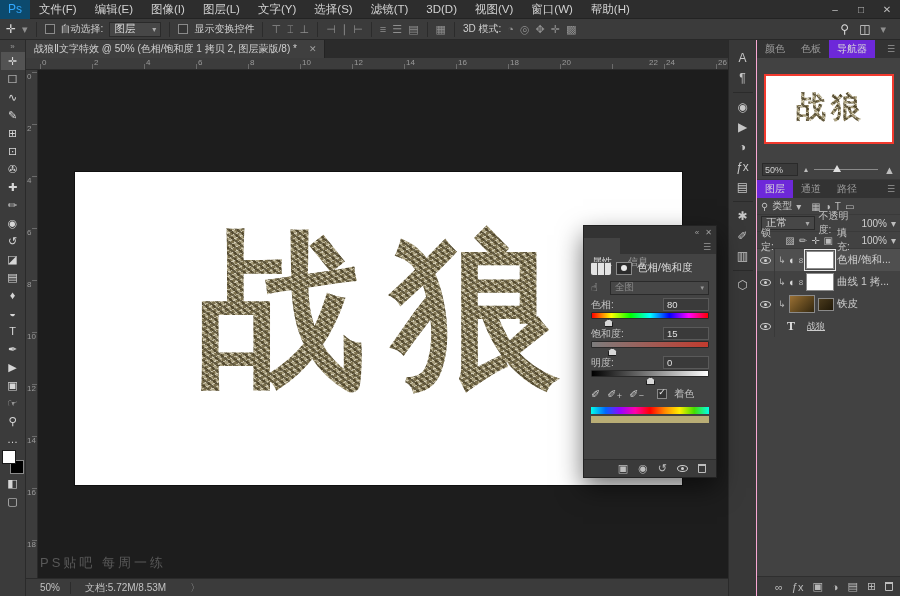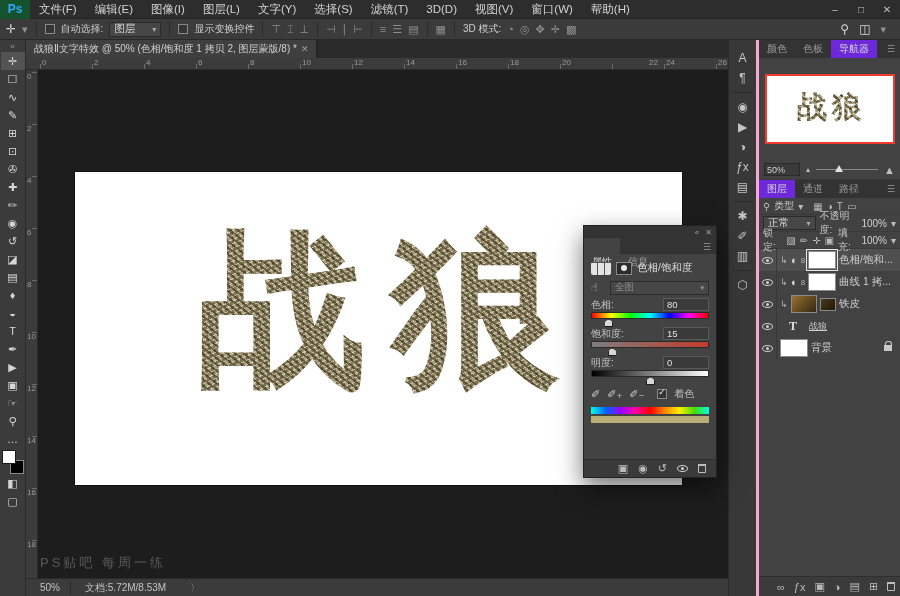--- a/index.html
+++ b/index.html
@@ -2,39 +2,39 @@
 <html><head>
 <meta charset="utf-8">
 <style>
 *{margin:0;padding:0;box-sizing:border-box}
 html,body{width:900px;height:596px;background:#1d1d1d}
 #app{position:relative;width:900px;height:596px;overflow:hidden;
   font-family:"Liberation Sans","DejaVu Sans",sans-serif;font-size:11px;color:#c8c8c8;background:#424242}
 .abs{position:absolute}
 
 .menubar{left:0;top:0;width:900px;height:19px;background:#2d2d2d;display:flex;align-items:center;border-bottom:1px solid #232323}
-.ps-logo{width:30px;height:19px;background:#14532d;color:#31a8ff;font-weight:bold;font-size:12px;display:flex;align-items:center;justify-content:center}
+.ps-logo{width:30px;height:19px;background:#0c4a6e;color:#31a8ff;font-weight:normal;font-size:12px;display:flex;align-items:center;justify-content:center}
 .menu-item{padding:0 9px;font-size:11.5px;color:#d2d2d2;line-height:19px}
 .win-controls{margin-left:auto;display:flex}
 .win-btn{width:26px;text-align:center;color:#bfbfbf;font-size:10px;line-height:19px}
 
 .optionsbar{left:0;top:19px;width:900px;height:21px;background:#3b3b3b;display:flex;align-items:center;border-bottom:1px solid #282828;gap:6px;padding:0 6px}
 .opt-sep{width:1px;height:15px;background:#2b2b2b;margin:0 2px}
 .opt-icon{color:#d8d8d8;font-size:12px}
 .opt-icon.dim{color:#8f8f8f;font-size:11px}
 .cbx{width:10px;height:10px;border:1px solid #8a8a8a;background:#343434;display:inline-block}
 .cbx.checked{position:relative}
 .cbx.checked::after{content:"✓";position:absolute;left:0;top:-3px;font-size:9px;color:#e8e8e8}
 .dd{background:#474747;border:1px solid #2a2a2a;height:15px;display:inline-flex;align-items:center;justify-content:space-between;padding:0 4px;font-size:10.5px;color:#d6d6d6}
 .dd .arr{font-size:8px;color:#aaa;margin-left:4px}
 .opt-label{font-size:10px;color:#cfcfcf}
 .opt-right{margin-left:auto;display:flex;align-items:center;gap:10px;padding-right:8px}
 
 .tabstrip{left:26px;top:40px;width:702px;height:18px;background:#2b2b2b;display:flex}
-.doctab{height:18px;background:#3f3f3f;display:flex;align-items:center;padding:0 8px;gap:4px;border-right:1px solid #232323}
+.doctab{height:18px;background:#3f3f3f;display:flex;align-items:center;padding:0 8px;gap:12px;border-right:1px solid #232323}
 .doctab .t{font-size:10px;color:#d0d0d0;white-space:nowrap}
 .doctab .x{font-size:9px;color:#9f9f9f}
 
 .toolbar{left:0;top:40px;width:26px;height:556px;background:#3b3b3b;border-right:1px solid #2a2a2a;display:flex;flex-direction:column;align-items:center}
 .tool{width:24px;height:18px;display:flex;align-items:center;justify-content:center;font-size:11px;color:#d6d6d6}
 .tool.sel{background:#535353}
 .tool-collapse{height:12px;font-size:8px;color:#9a9a9a;display:flex;align-items:center}
 .swatches{position:relative;width:22px;height:24px;margin-top:2px}
 .sw-fg{position:absolute;left:0;top:0;width:14px;height:14px;background:#fff;border:1px solid #1a1a1a;z-index:2}
 .sw-bg{position:absolute;right:0;bottom:0;width:14px;height:14px;background:#000;border:1px solid #8a8a8a}
@@ -58,21 +58,21 @@
 
 .statusbar{left:26px;top:578px;width:702px;height:18px;background:#3b3b3b;border-top:1px solid #2a2a2a;display:flex;align-items:center;font-size:10px;color:#c2c2c2}
 .statusbar .zoom{padding:0 10px 0 14px}
 .statusbar .sep{width:1px;height:12px;background:#2b2b2b;margin-right:14px}
 .statusbar .chev{margin-left:24px;color:#9a9a9a}
 
 .rightstrip{left:728px;top:40px;width:28px;height:556px;background:#383838;border-left:1px solid #2a2a2a;display:flex;flex-direction:column;align-items:center;padding-top:8px}
 .strip-icon{width:24px;height:20px;display:flex;align-items:center;justify-content:center;font-size:12px;color:#c6c6c6}
 .strip-sep{width:20px;height:1px;background:#2b2b2b;margin:4px 0}
 
-.panels{left:756px;top:40px;width:144px;height:556px;background:#424242;border-left:3px solid #f9a8d4}
+.panels{left:756px;top:40px;width:144px;height:556px;background:#424242;border-left:1px solid #f9a8d4}
 .ptabs{display:flex;background:#333333;height:18px}
 .ptab{padding:0 8px;line-height:18px;font-size:10px;color:#9d9d9d}
 .ptab.active{background:#6d28d9;color:#d8d8d8}
 .ptab-menu{margin-left:auto;color:#9a9a9a;font-size:9px;line-height:18px;padding-right:5px}
 .nav-body{height:102px;display:flex;align-items:center;justify-content:center}
 .nav-preview{width:130px;height:70px;background:#fff;display:flex;align-items:center;justify-content:center;border:2px solid #f23a2e}
 .nav-text{font-size:30px;letter-spacing:5px;line-height:1;margin-right:-5px;padding-bottom:4px}
 .nav-zoomrow{height:20px;display:flex;align-items:center;padding:0 5px;gap:6px;border-bottom:1px solid #383838}
 .nav-zoombox{width:36px;height:13px;background:#3a3a3a;border:1px solid #2a2a2a;font-size:9px;color:#d0d0d0;padding:0 2px;line-height:12px}
 .nav-track{position:relative;flex:1;height:1px;background:#8a8a8a}
@@ -391,28 +391,20 @@
         <span class="texthumb2"></span>
         <span class="lname">铁皮</span>
       </div>
       <div class="layer-row">
         <span class="eye-cell">
             <span class="eye"></span>
           </span>
         <span class="t-ico">T</span>
         <span class="lname u">战狼</span>
       </div>
-      <div class="layer-row">
-        <span class="eye-cell">
-            <span class="eye"></span>
-          </span>
-        <span class="maskthumb"></span>
-        <span class="lname">背景</span>
-        <span class="lock"></span>
-      </div>
     </div>
 
     <div class="lp-bottom">
       <span class="lpb-icon">∞</span>
       <span class="lpb-icon">ƒx</span>
       <span class="lpb-icon">▣</span>
       <span class="lpb-icon">◑</span>
       <span class="lpb-icon">▤</span>
       <span class="lpb-icon">⊞</span>
       <span class="trash"></span>

